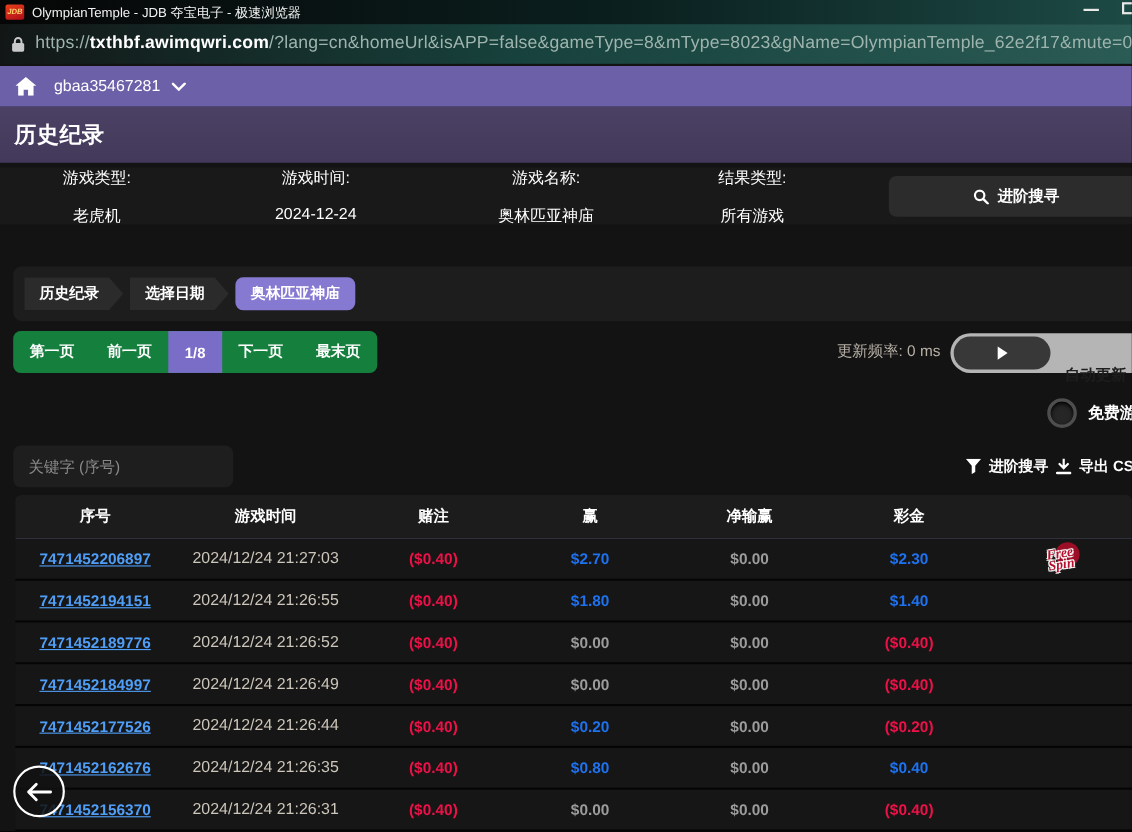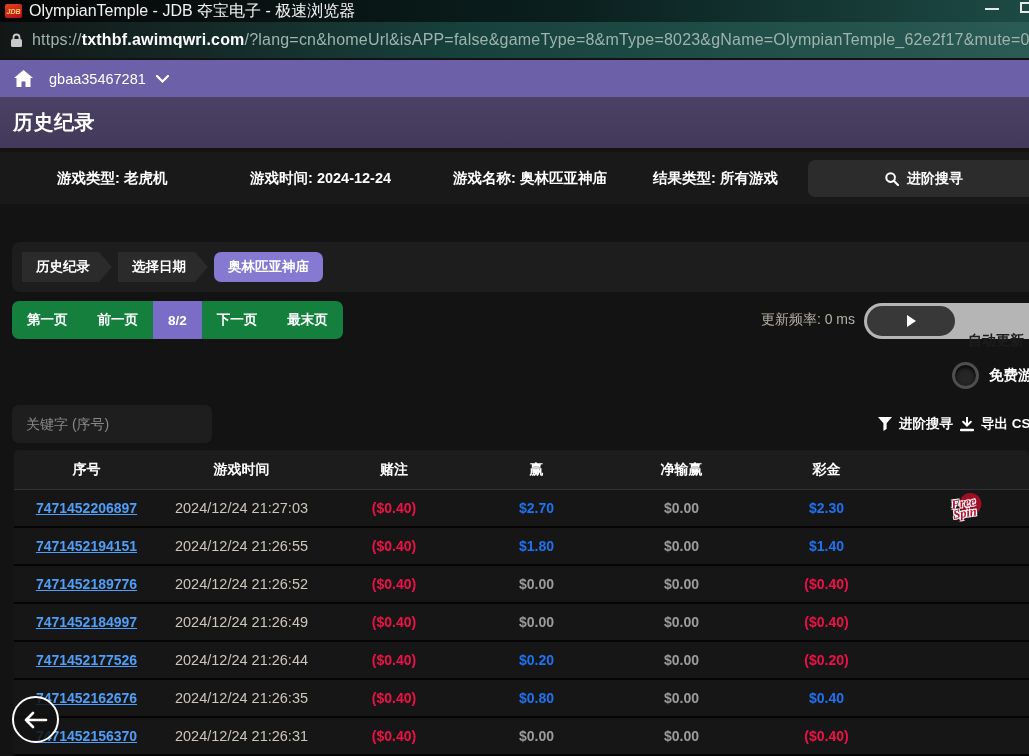--- a/index.html
+++ b/index.html
@@ -6,21 +6,21 @@
   html,body { background:#000; }
   body { font-family:"Liberation Sans","DejaVu Sans",sans-serif; }
   .screen { position:relative; width:1029px; height:756px; overflow:hidden; background:#131313; }
 
   
   .titlebar { position:absolute; left:0; top:0; width:1029px; height:22px;
     background:linear-gradient(90deg,#060606 0%,#0a1f1e 55%,#1d4a45 100%);
     display:flex; align-items:center; padding-left:5px; }
   .favicon { width:17px; height:14px; border-radius:2px; background:linear-gradient(160deg,#e8401c,#b00d18);
     color:#ffd36b; font-size:7px; font-weight:bold; font-style:italic; display:flex; align-items:center; justify-content:center; }
-  .wintitle { color:#f2f2f2; font-size:16px; margin-left:7px; }
+  .wintitle { color:#f2f2f2; font-size:12px; margin-left:7px; }
   .winctl { position:absolute; top:0; height:22px; display:flex; align-items:center; color:#fff; }
   .ctl-min { right:30px; width:14px; border-top:2px solid #e8e8e8; margin-top:8px; }
   .ctl-max { right:-3px; width:12px; height:11px; border:2px solid #e8e8e8; margin-top:2px; }
 
   .urlbar { position:absolute; left:0; top:22px; width:1029px; height:36px;
     background:linear-gradient(90deg,#121716 0%,#17413c 45%,#2a5b54 100%);
     display:flex; align-items:center; padding-left:10px; white-space:nowrap; overflow:hidden; }
   .urltext { font-size:16px; color:#9fb4ae; margin-left:9px; letter-spacing:.2px; }
   .urltext b { color:#ffffff; font-weight:bold; }
 
@@ -28,21 +28,21 @@
   .purple-nav { position:absolute; left:0; top:60px; width:1029px; height:37px; background:#6c60a8;
     display:flex; align-items:center; padding-left:14px; }
   .username { color:#fff; font-size:14.5px; font-weight:normal; margin-left:16px; }
   .purple-title { position:absolute; left:0; top:97px; width:1029px; height:51px;
     background:linear-gradient(#4b4164,#43395a); display:flex; align-items:center; padding-left:13px; }
   .page-title { color:#fff; font-size:20px; font-weight:bold; letter-spacing:.5px; }
 
   
   .filterbar { position:absolute; left:0; top:152px; width:1029px; height:52px; background:#191919; }
   .filter-item { position:absolute; top:0; height:52px; display:flex; align-items:center;
-    color:#fff; font-size:14.5px; font-weight:bold; white-space:nowrap; }
+    color:#fff; font-size:14.5px; font-weight:normal; white-space:nowrap;flex-direction:column; }
   .adv-btn { position:absolute; left:808px; top:8px; width:232px; height:37px; background:#2c2c2c;
     border:none; border-radius:7px; color:#fff; font-size:14px; font-weight:bold;
     display:flex; align-items:center; justify-content:center; gap:8px; cursor:pointer; }
 
   
   .crumb-panel { position:absolute; left:12px; top:242px; width:1017px; height:50px; background:#1d1d1d;
     border-radius:8px 0 0 8px; display:flex; align-items:center; padding-left:10px; }
   .crumb { height:30px; display:flex; align-items:center; color:#fff; font-size:13.5px; font-weight:bold;
     background:#2b2b2b; padding:0 22px 0 14px; margin-right:6px;
     clip-path:polygon(0 0, calc(100% - 13px) 0, 100% 50%, calc(100% - 13px) 100%, 0 100%); cursor:pointer; }
@@ -166,21 +166,21 @@
 
   <div class="crumb-panel">
     <span class="crumb">历史纪录</span>
     <span class="crumb">选择日期</span>
     <span class="crumb active">奥林匹亚神庙</span>
   </div>
 
   <div class="pagerow">
     <button class="pagebtn">第一页</button>
     <button class="pagebtn">前一页</button>
-    <button class="pagebtn active">8/2</button>
+    <button class="pagebtn active">1/8</button>
     <button class="pagebtn">下一页</button>
     <button class="pagebtn">最末页</button>
   </div>
 
   <span class="refresh-label">更新频率: 0 ms</span>
   <div class="toggle-pill">
     <span class="toggle-knob">
         <span class="play-tri"></span>
       </span>
     <span class="toggle-label">自动更新</span>

